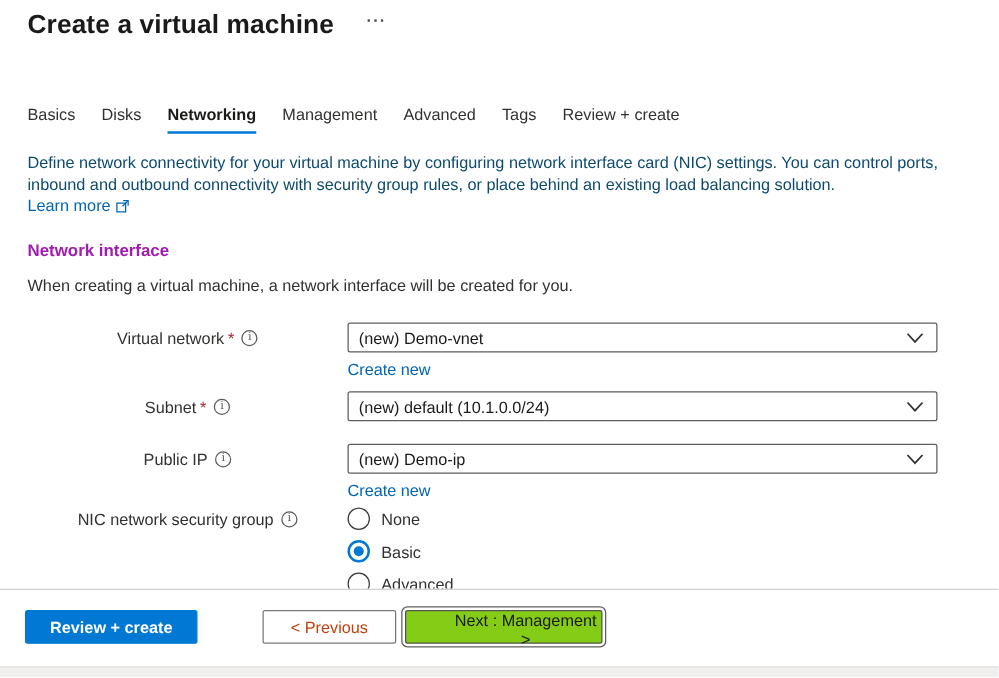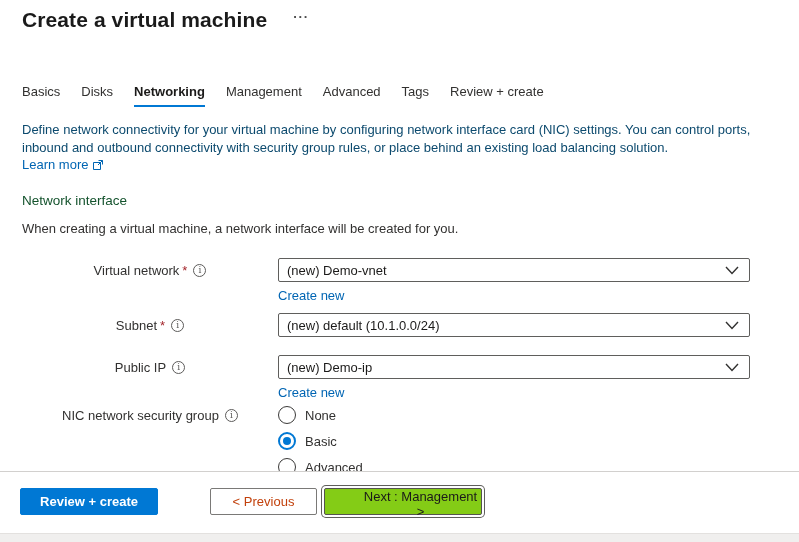--- a/index.html
+++ b/index.html
@@ -14,21 +14,21 @@
   .more-btn { background:none; border:none; font-size:13px; font-weight:700; color:#4a4a4a; margin-left:26px; margin-top:1px; cursor:pointer; letter-spacing:1px; font-family:inherit; }
 
   .tabs { position:absolute; top:84px; left:22px; display:flex; }
   .tab { font-size:13px; color:#323130; margin-right:21px; padding-bottom:6px; cursor:pointer; white-space:nowrap; }
   .tab.active { font-weight:700; color:#1b1a19; border-bottom:2px solid var(--color-accent,#0078d4); }
 
   .desc { position:absolute; top:121px; left:22px; width:732px; font-size:13px; line-height:17.5px; color:#0c4a6e; }
   .learn-more { position:absolute; top:157px; left:22px; font-size:13px; color:var(--color-link,#0065b3); text-decoration:none; display:flex; align-items:center; gap:4px; cursor:pointer; }
   .ext-icon { display:inline-block; margin-top:1px; }
 
-  .section-heading { position:absolute; top:193px; left:22px; font-size:13.5px; font-weight:400; color:#14532d; }
+  .section-heading { position:absolute; top:193px; left:22px; font-size:13.5px; font-weight:700; color:#a21caf; }
   .section-intro { position:absolute; top:221px; left:22px; font-size:13px; color:#323130; }
 
   .form-row { position:absolute; left:22px; display:flex; }
   .field-label { width:256px; font-size:13px; color:#323130; display:flex; align-items:center; height:24px;justify-content:center; }
   .req { color:var(--color-required,#a4262c); margin-left:3px; font-size:13px; }
   .info-icon { width:13px; height:13px; border:1px solid #5c5b5a; border-radius:50%; font-size:9px; line-height:10.5px; text-align:center; color:#5c5b5a; margin-left:6px; display:inline-block; font-family:"DejaVu Serif", serif; flex:none; }
 
   .field-col { display:flex; flex-direction:column; }
   .select { width:472px; height:24px; border:1px solid #5f5e5c; border-radius:2px; background:#fff; display:flex; align-items:center; justify-content:space-between; padding:0 10px 0 8px; cursor:pointer; }
   .select-value { font-size:13px; color:#1b1a19; white-space:nowrap; }

